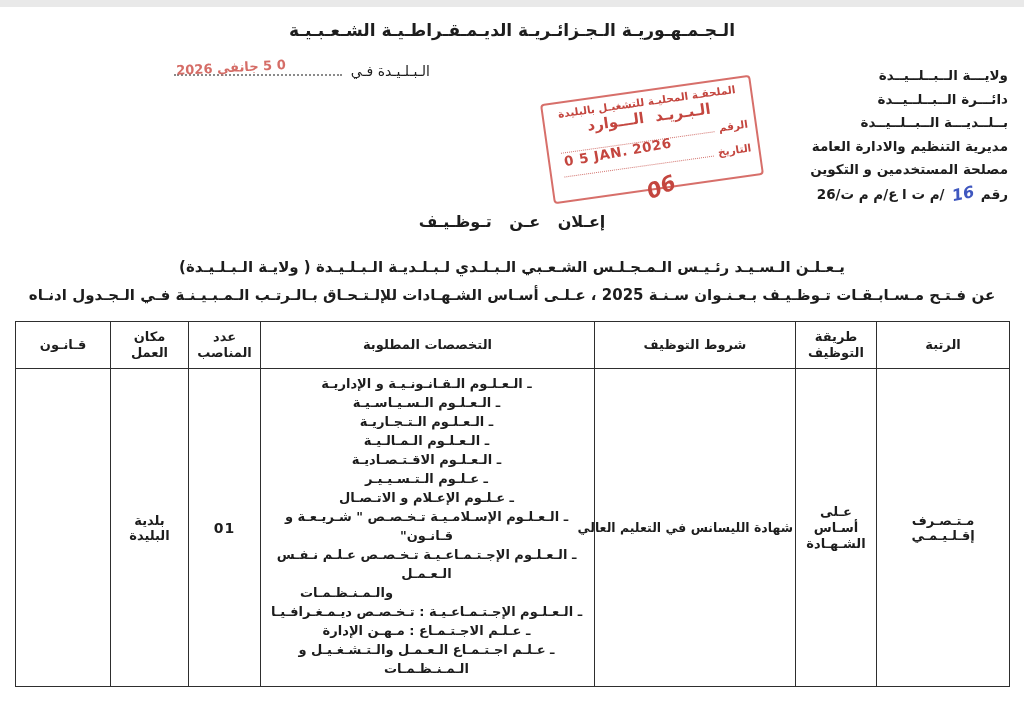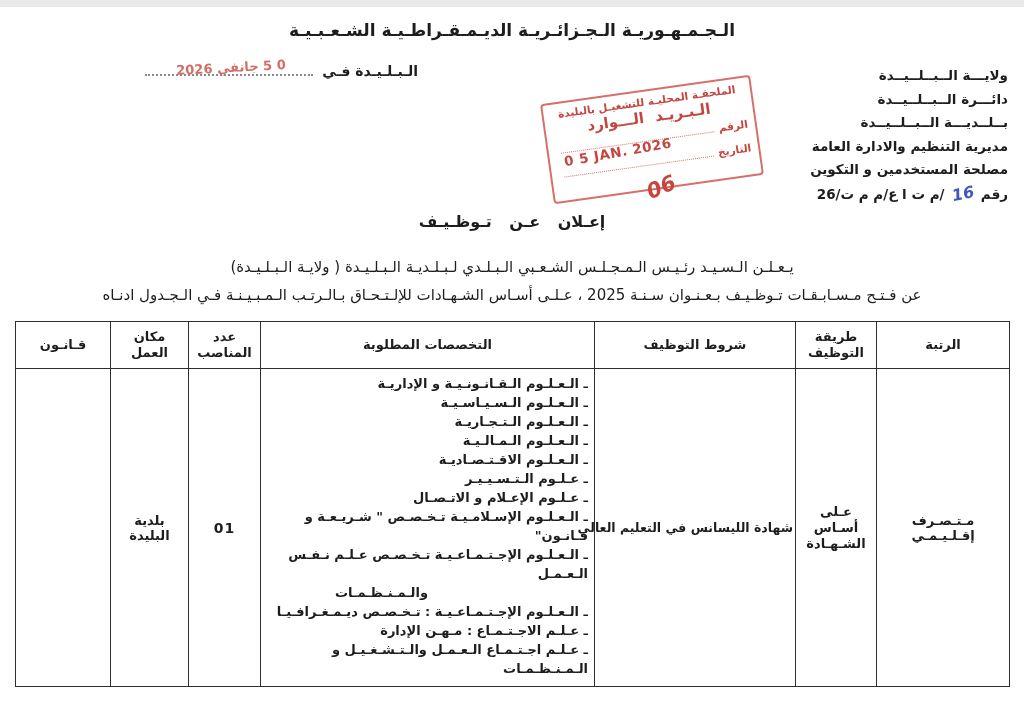--- a/index.html
+++ b/index.html
@@ -6,22 +6,22 @@
   .page{
     position:relative;width:1024px;height:728px;background:#ffffff;
     font-family:"DejaVu Sans",sans-serif;color:#1d1d1d;overflow:hidden;margin:7px auto;
   }
   
   .republic-title{
     position:absolute;top:13px;left:0;right:0;text-align:center;
     direction:rtl;font-size:17px;font-weight:bold;
   }
   .date-line{
-    position:absolute;top:56px;left:118px;width:300px;direction:rtl;
-    font-size:14px;font-weight:bold;white-space:nowrap;
+    position:absolute;top:56px;left:130px;width:300px;direction:rtl;
+    font-size:14px;font-weight:normal;white-space:nowrap;
   }
   .date-line .leader{
     display:inline-block;width:168px;height:4px;vertical-align:baseline;
     border-bottom:2px dotted #8a8a8a;margin-right:4px;
   }
   .incoming-date{
     position:absolute;top:53px;left:146px;width:170px;text-align:center;direction:rtl;
     color:rgba(206,84,76,.85);font-weight:bold;font-size:13px;transform:rotate(-3deg);
     white-space:nowrap;
   }
@@ -55,36 +55,36 @@
     position:absolute;left:92px;bottom:-12px;font-size:21px;font-style:italic;
     font-weight:bold;transform:rotate(-15deg);
   }
   
   .announcement-title{
     position:absolute;top:205px;left:0;right:0;text-align:center;direction:rtl;
     font-size:16px;font-weight:bold;word-spacing:12px;
   }
   .announcement-body{
     position:absolute;top:246px;left:10px;right:10px;direction:rtl;text-align:center;
-    font-weight:normal;font-size:15px;line-height:28px;
+    font-weight:bold;font-size:15px;line-height:28px;
   }
   
   .recruit-table{
     position:absolute;top:314px;left:15px;width:994px;border-collapse:collapse;
     table-layout:fixed;direction:rtl;
   }
   .recruit-table th,.recruit-table td{border:1px solid #2e2e2e;}
   .recruit-table th{
     font-size:13px;font-weight:bold;height:42px;text-align:center;
     vertical-align:middle;line-height:16px;padding:2px;
   }
   .recruit-table td{
     font-size:13px;font-weight:bold;text-align:center;vertical-align:middle;padding:2px;
   }
-  td.specs{vertical-align:top;text-align:right;padding:5px 6px 8px 4px;}
+  td.specs{vertical-align:top;text-align:center;padding:5px 6px 8px 4px;}
   .spec-item{font-size:13px;font-weight:bold;line-height:19px;direction:rtl;}
   .spec-list > div:nth-child(10){margin-right:160px;}
   td.conditions{font-size:12.5px;white-space:nowrap;}
   td.method{line-height:16px;padding:0 4px;}
   td.positions{font-size:14px;letter-spacing:1px;}
 </style>
 </head>
 <body>
 
 <div class="page">

